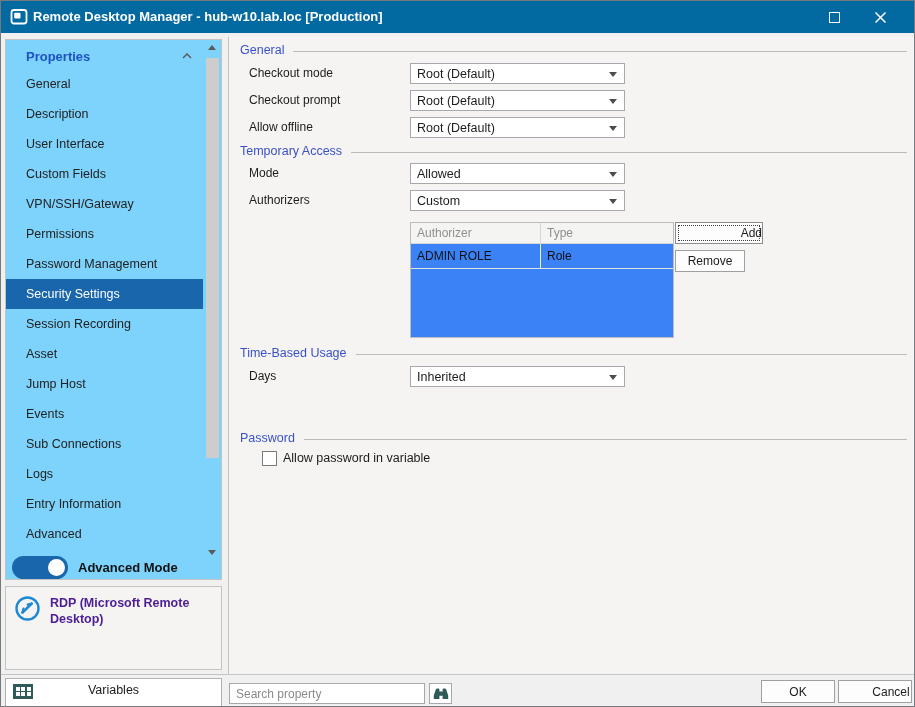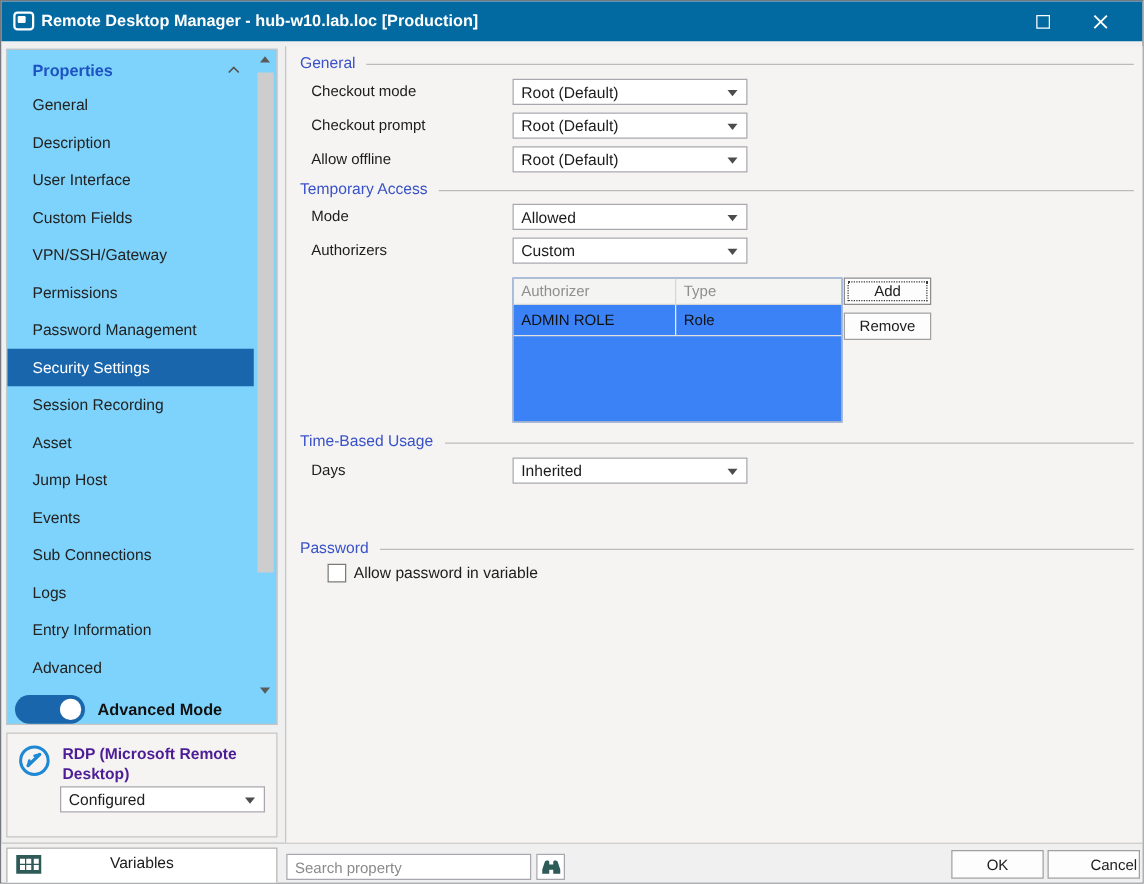--- a/index.html
+++ b/index.html
@@ -46,33 +46,33 @@
   .var-label { position:absolute; left:0; top:0; width:100%; height:23px; line-height:23px; text-align:center; font-size:12.5px; }
 
   
   .main { position:absolute; left:227px; top:36px; width:688px; height:637px; background:#f5f4f2; border-left:1px solid #c6c4c2; }
   .sec-title { position:absolute; left:11px; width:667px; display:flex; }
   .sec-title span { color:#3a52c8; font-size:12.5px; white-space:nowrap; }
   .sec-title .rule { flex:1; margin-left:9px; margin-top:8px; border-top:1px solid #bdbbb9; height:0; }
   .f-label { position:absolute; left:20px; height:21px; line-height:21px; font-size:12px; color:#1c1c1c; }
   .dd { position:absolute; height:21px; background:#fff; border:1px solid #a7a7ad; display:flex; align-items:center; padding-left:6px; font-size:12.5px; color:#1c1c1c; }
   .dd .arr { position:absolute; right:7px; top:8px; width:0; height:0; border-left:4px solid transparent; border-right:4px solid transparent; border-top:5px solid #4c4c4c; }
-  .dd-main { left:181px; width:188px; }
+  .dd-main { left:181px; width:215px; }
 
   
   .tbl { position:absolute; left:181px; top:185px; width:264px; height:116px; background:#3b82f6; border:1px solid #bcbcbc; }
   .tbl-head { display:flex; height:21px; background:#f4f4f3; border-bottom:1px solid #d6d6d6; color:#8f8f8f; font-size:12px; }
   .tbl-head .c1 { width:130px; padding:3px 0 0 6px; border-right:1px solid #d6d6d6; }
   .tbl-head .c2 { flex:1; padding:3px 0 0 6px; }
   .tbl-row { display:flex; height:25px; border-bottom:1px solid #e2e2e2; font-size:12px; color:#111; }
   .tbl-row .c1 { width:130px; padding:5px 0 0 6px; border-right:1px solid #ededed; }
   .tbl-row .c2 { flex:1; padding:5px 0 0 6px; }
 
   .btn { position:absolute; background:#fdfdfd; border:1px solid #a0a0a0; font-size:12px; color:#1c1c1c; text-align:center; font-family:inherit; }
-  .btn-add { left:446px; top:185px; width:70px; height:22px; border-color:#8c8c8c; outline:1px dotted #3c3c3c; outline-offset:-4px; }
+  .btn-add { left:446px; top:185px; width:88px; height:22px; border-color:#8c8c8c; outline:1px dotted #3c3c3c; outline-offset:-4px;text-align:right; }
   .btn-remove { left:446px; top:213px; width:70px; height:22px; }
 
   .chk { position:absolute; left:33px; top:414px; width:15px; height:15px; background:#fff; border:1px solid #7a7a7a; }
   .chk-label { position:absolute; left:54px; top:414px; height:16px; line-height:15px; font-size:12.5px;text-align:right; }
 
   
   .footer { position:absolute; left:0; top:673px; width:915px; height:34px; background:#f0f0f0; border-top:1px solid #c6c4c2; }
   .search-input { position:absolute; left:228px; top:8px; width:196px; height:21px; border:1px solid #a7a7ad; background:#fff; padding-left:6px; font-size:12px; font-family:inherit; color:#222; }
   .search-input::placeholder { color:#8a8a8a; opacity:1; }
   .binoc-btn { position:absolute; left:428px; top:8px; width:23px; height:21px; background:#fff; border:1px solid #a7a7ad; display:flex; align-items:center; justify-content:center; }
@@ -145,24 +145,20 @@
     <div class="adv-label">Advanced Mode</div>
   </div>
 
   <div class="rdp-box">
     <svg class="rdp-icon" width="27" height="27" viewBox="0 0 27 27">
       <circle cx="13.5" cy="13.5" r="11" fill="none" stroke="#1e88d4" stroke-width="2.4"></circle>
       <path d="M8.5 17.5 L17.7 8.6" stroke="#1e88d4" stroke-width="2.6" stroke-linecap="round"></path>
       <path d="M8.5 17.5 l1-4 M17.7 8.6 l-4 1" stroke="#1e88d4" stroke-width="2.2" stroke-linecap="round"></path>
     </svg>
     <div class="rdp-title">RDP (Microsoft Remote Desktop)</div>
-    <div class="dd rdp-dd">
-      <span>Configured</span>
-      <span class="arr"></span>
-    </div>
   </div>
 
   <div class="variables-btn">
     <div class="var-icon">
       <span></span>
         <span></span>
         <span></span>
         <span></span>
         <span></span>
         <span></span>

